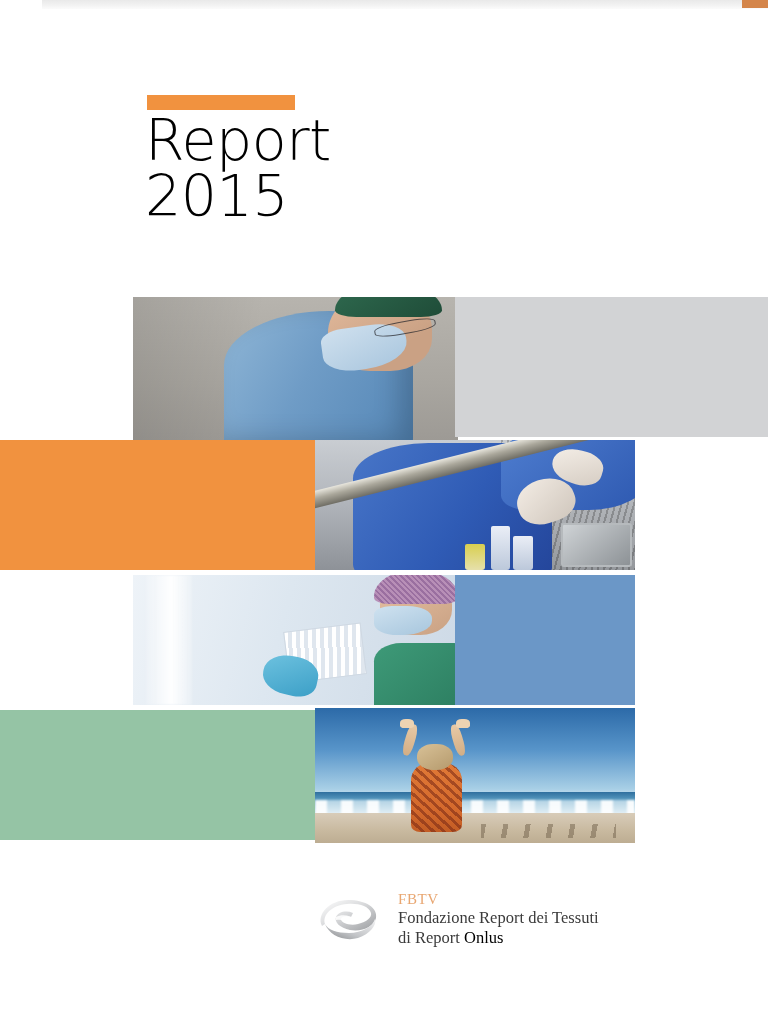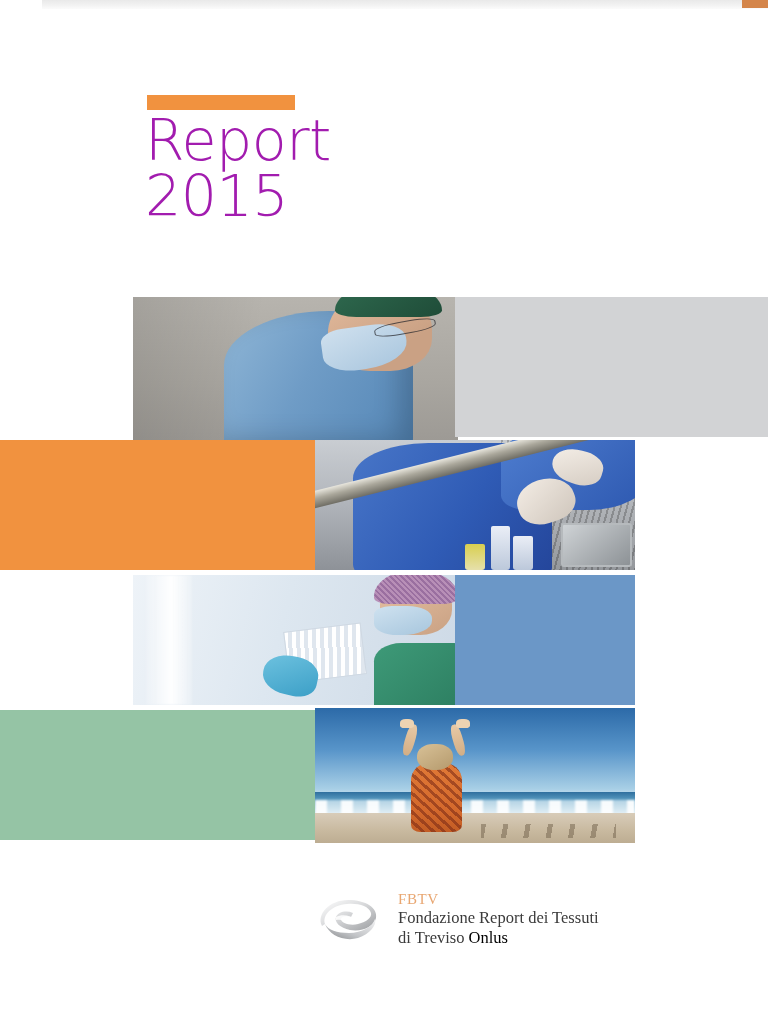--- a/index.html
+++ b/index.html
@@ -44,21 +44,21 @@
     top: 95px;
     width: 148px;
     height: 15px;
     background: #f1923f;
   }
   .title-text {
     position: absolute;
     left: 145px;
     top: 112px;
     width: 420px;
-    color: #a21caf;
+    color: #000000;
     font-size: 57px;
     line-height: 56px;
     font-weight: 300;
     letter-spacing: -0.5px;
     font-family: "DejaVu Sans", sans-serif;
   }
   .title-text .line2 { display: block; }
 
   
   .collage { position: absolute; left: 0; top: 0; width: 768px; height: 1024px; }
@@ -373,17 +373,17 @@
           </linearGradient>
         </defs>
         <path d="M10 36 C4 24 18 10 36 10 C54 10 66 18 64 28 C62 37 50 42 38 40 C28 38 22 32 24 27 C26 22 34 20 41 23 L39 27 C33 25 29 27 29 29 C29 33 38 36 46 34 C55 32 60 27 59 23 C57 16 46 13 35 14 C20 15 10 25 13 34 Z" fill="url(#ribA)"></path>
         <path d="M13 34 C17 45 32 52 46 48 C58 44 65 35 63 29 C61 36 50 43 37 43 C25 43 16 40 13 34 Z" fill="url(#ribB)"></path>
         <path d="M24 27 C30 24 38 25 45 30 L36 33 C32 30 28 29 24 30 Z" fill="#ffffff" opacity="0.85"></path>
       </svg>
     </span>
     <span class="logo-text">
       <div class="logo-fbtv">FBTV</div>
       <div class="logo-l1">Fondazione Report dei Tessuti</div>
-      <div class="logo-l2"><span>di Treviso </span><span class="logo-onlus">Onlus</span></div>
+      <div class="logo-l2"><span>di Report </span><span class="logo-onlus">Onlus</span></div>
     </span>
   </div>
 
 </div>
 
 </body></html>

